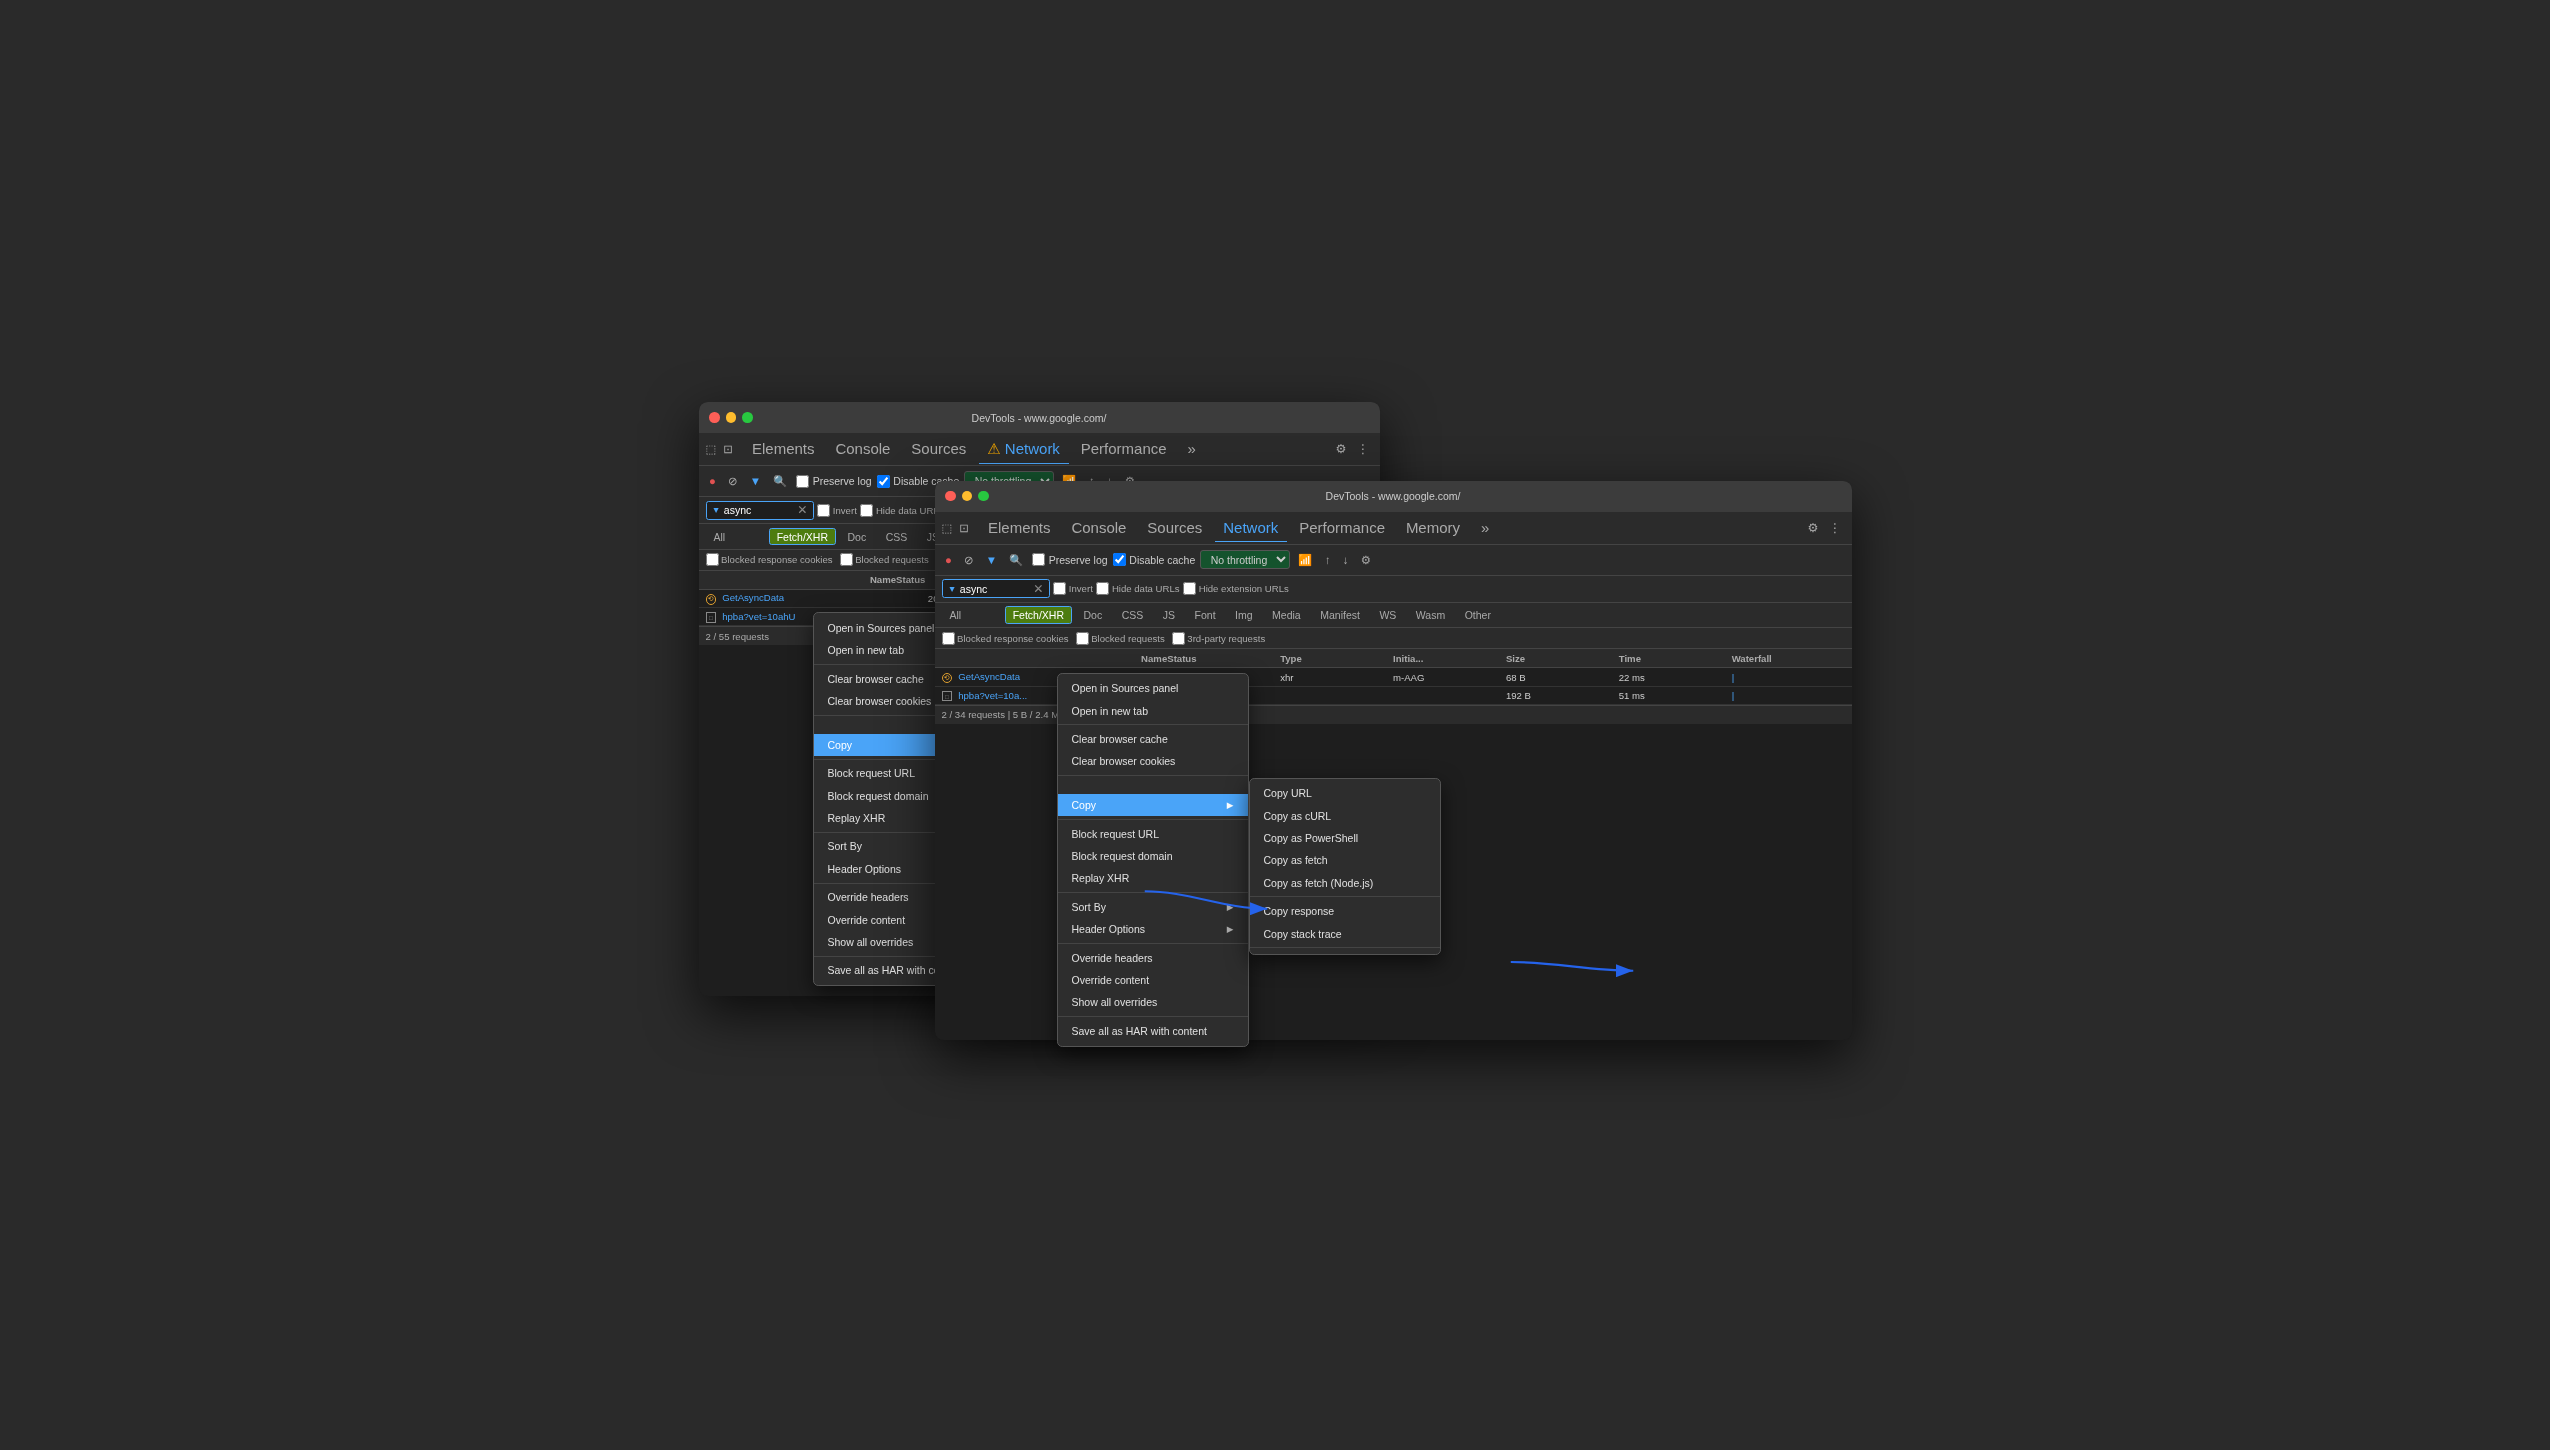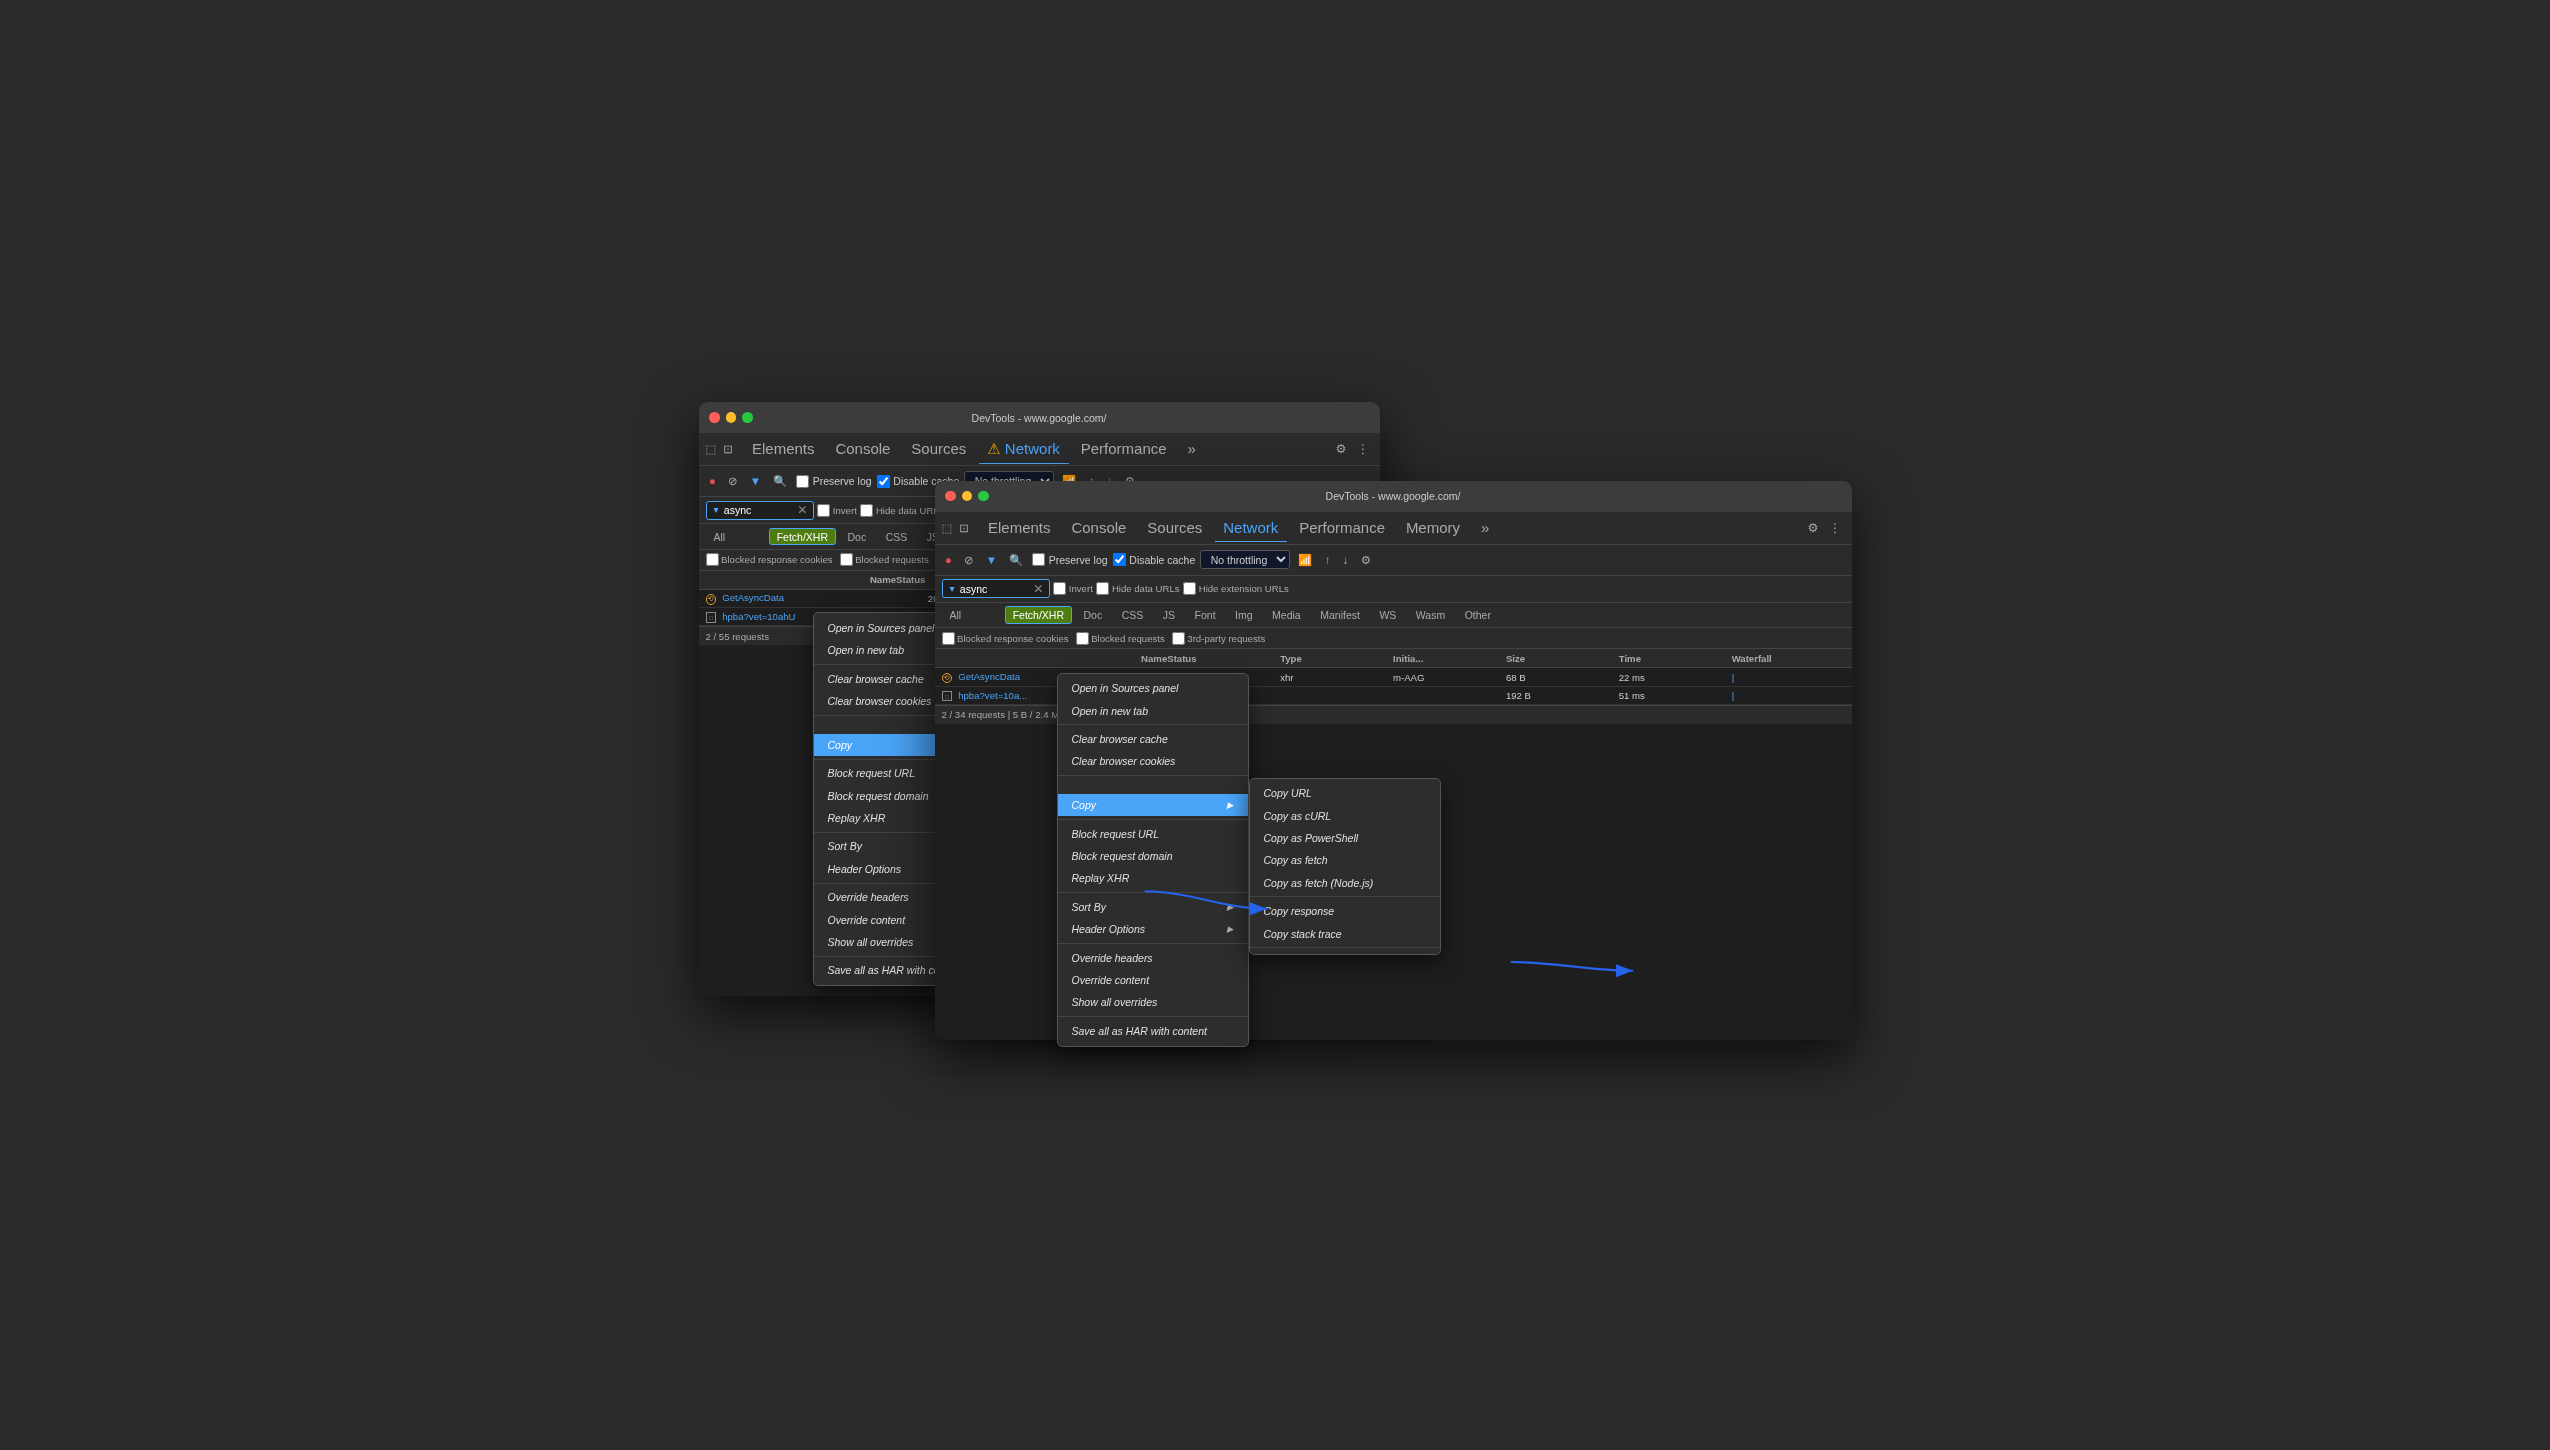--- a/index.html
+++ b/index.html
@@ -139,21 +139,21 @@
       align-items: center;
       gap: 3.5px;
       color: #ccc;
       font-size: 10.5px;
       cursor: pointer;
     }
 
     .checkbox-label input { cursor: pointer; }
 
     .throttle-select {
-      background: #0f172a;
+      background: #14532d;
       color: #ccc;
       border: 0.9px solid #555;
       border-radius: 3px;
       padding: 1.7px 5.2px;
       font-size: 10.5px;
     }
 
     
     .filter-row {
       background: #2b2b2b;
@@ -253,21 +253,20 @@
     
     .context-menu {
       position: absolute;
       background: #2d2d2d;
       border: 0.9px solid #555;
       border-radius: 5.2px;
       box-shadow: 0 7px 21px rgba(0,0,0,0.6);
       min-width: 192px;
       z-index: 10;
       padding: 3.5px 0;
-      font-style: italic;
     }
 
     .menu-item {
       padding: 5.2px 14px;
       color: #e0e0e0;
       cursor: pointer;
       font-size: 10.5px;
       display: flex;
       align-items: center;
       justify-content: space-between;

